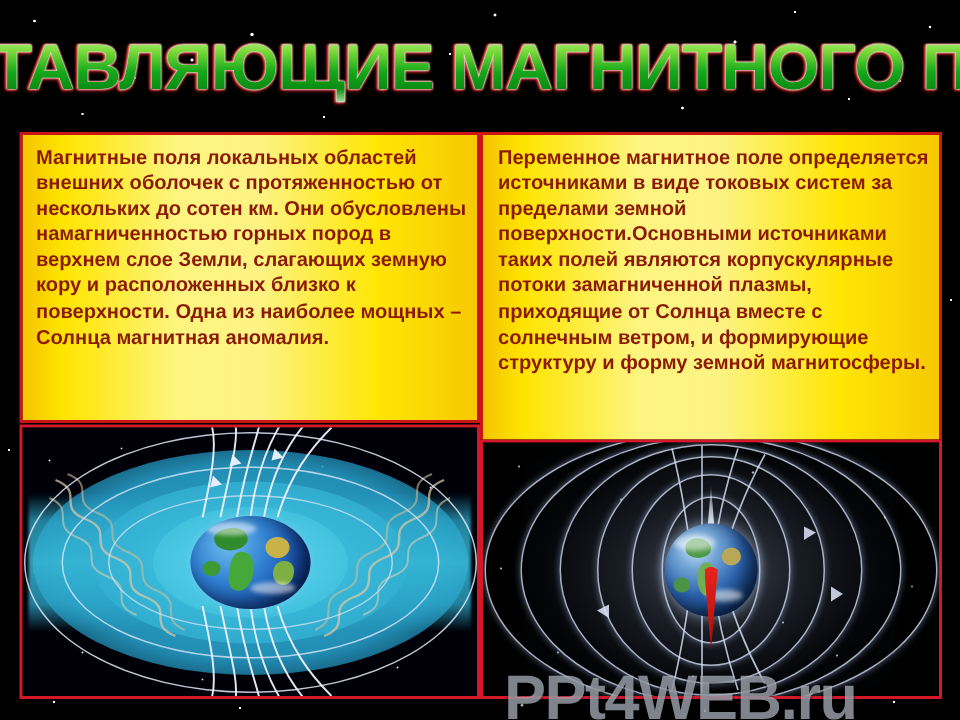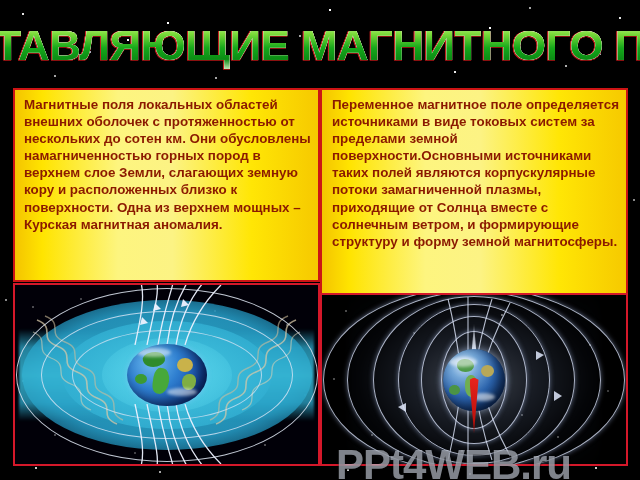--- a/index.html
+++ b/index.html
@@ -264,21 +264,21 @@
 </head>
 <body>
 
 <div id="slide">
 
   <div id="title-wrap">
     <div id="title">СОСТАВЛЯЮЩИЕ МАГНИТНОГО ПОЛЯ</div>
   </div>
 
   <div id="left-text-panel" class="text-panel">
-    <p>Магнитные поля локальных областей внешних оболочек с протяженностью от нескольких до сотен км. Они обусловлены намагниченностью горных пород в верхнем слое Земли, слагающих земную кору и расположенных близко к поверхности. Одна из верхнем мощных – Курская магнитная аномалия.</p>
+    <p>Магнитные поля локальных областей внешних оболочек с протяженностью от нескольких до сотен км. Они обусловлены намагниченностью горных пород в верхнем слое Земли, слагающих земную кору и расположенных близко к поверхности. Одна из наиболее мощных – Солнца магнитная аномалия.</p>
   </div>
 
   <div id="right-text-panel" class="text-panel">
     <p>Переменное магнитное поле определяется источниками в виде токовых систем за пределами земной поверхности.Основными источниками таких полей являются корпускулярные потоки замагниченной плазмы, приходящие от Солнца вместе с солнечным ветром, и формирующие структуру и форму земной магнитосферы.</p>
   </div>
 
   <div id="left-image-frame" class="img-frame">
     <div class="img-inner">
       <div class="ls-stars"></div>
 

